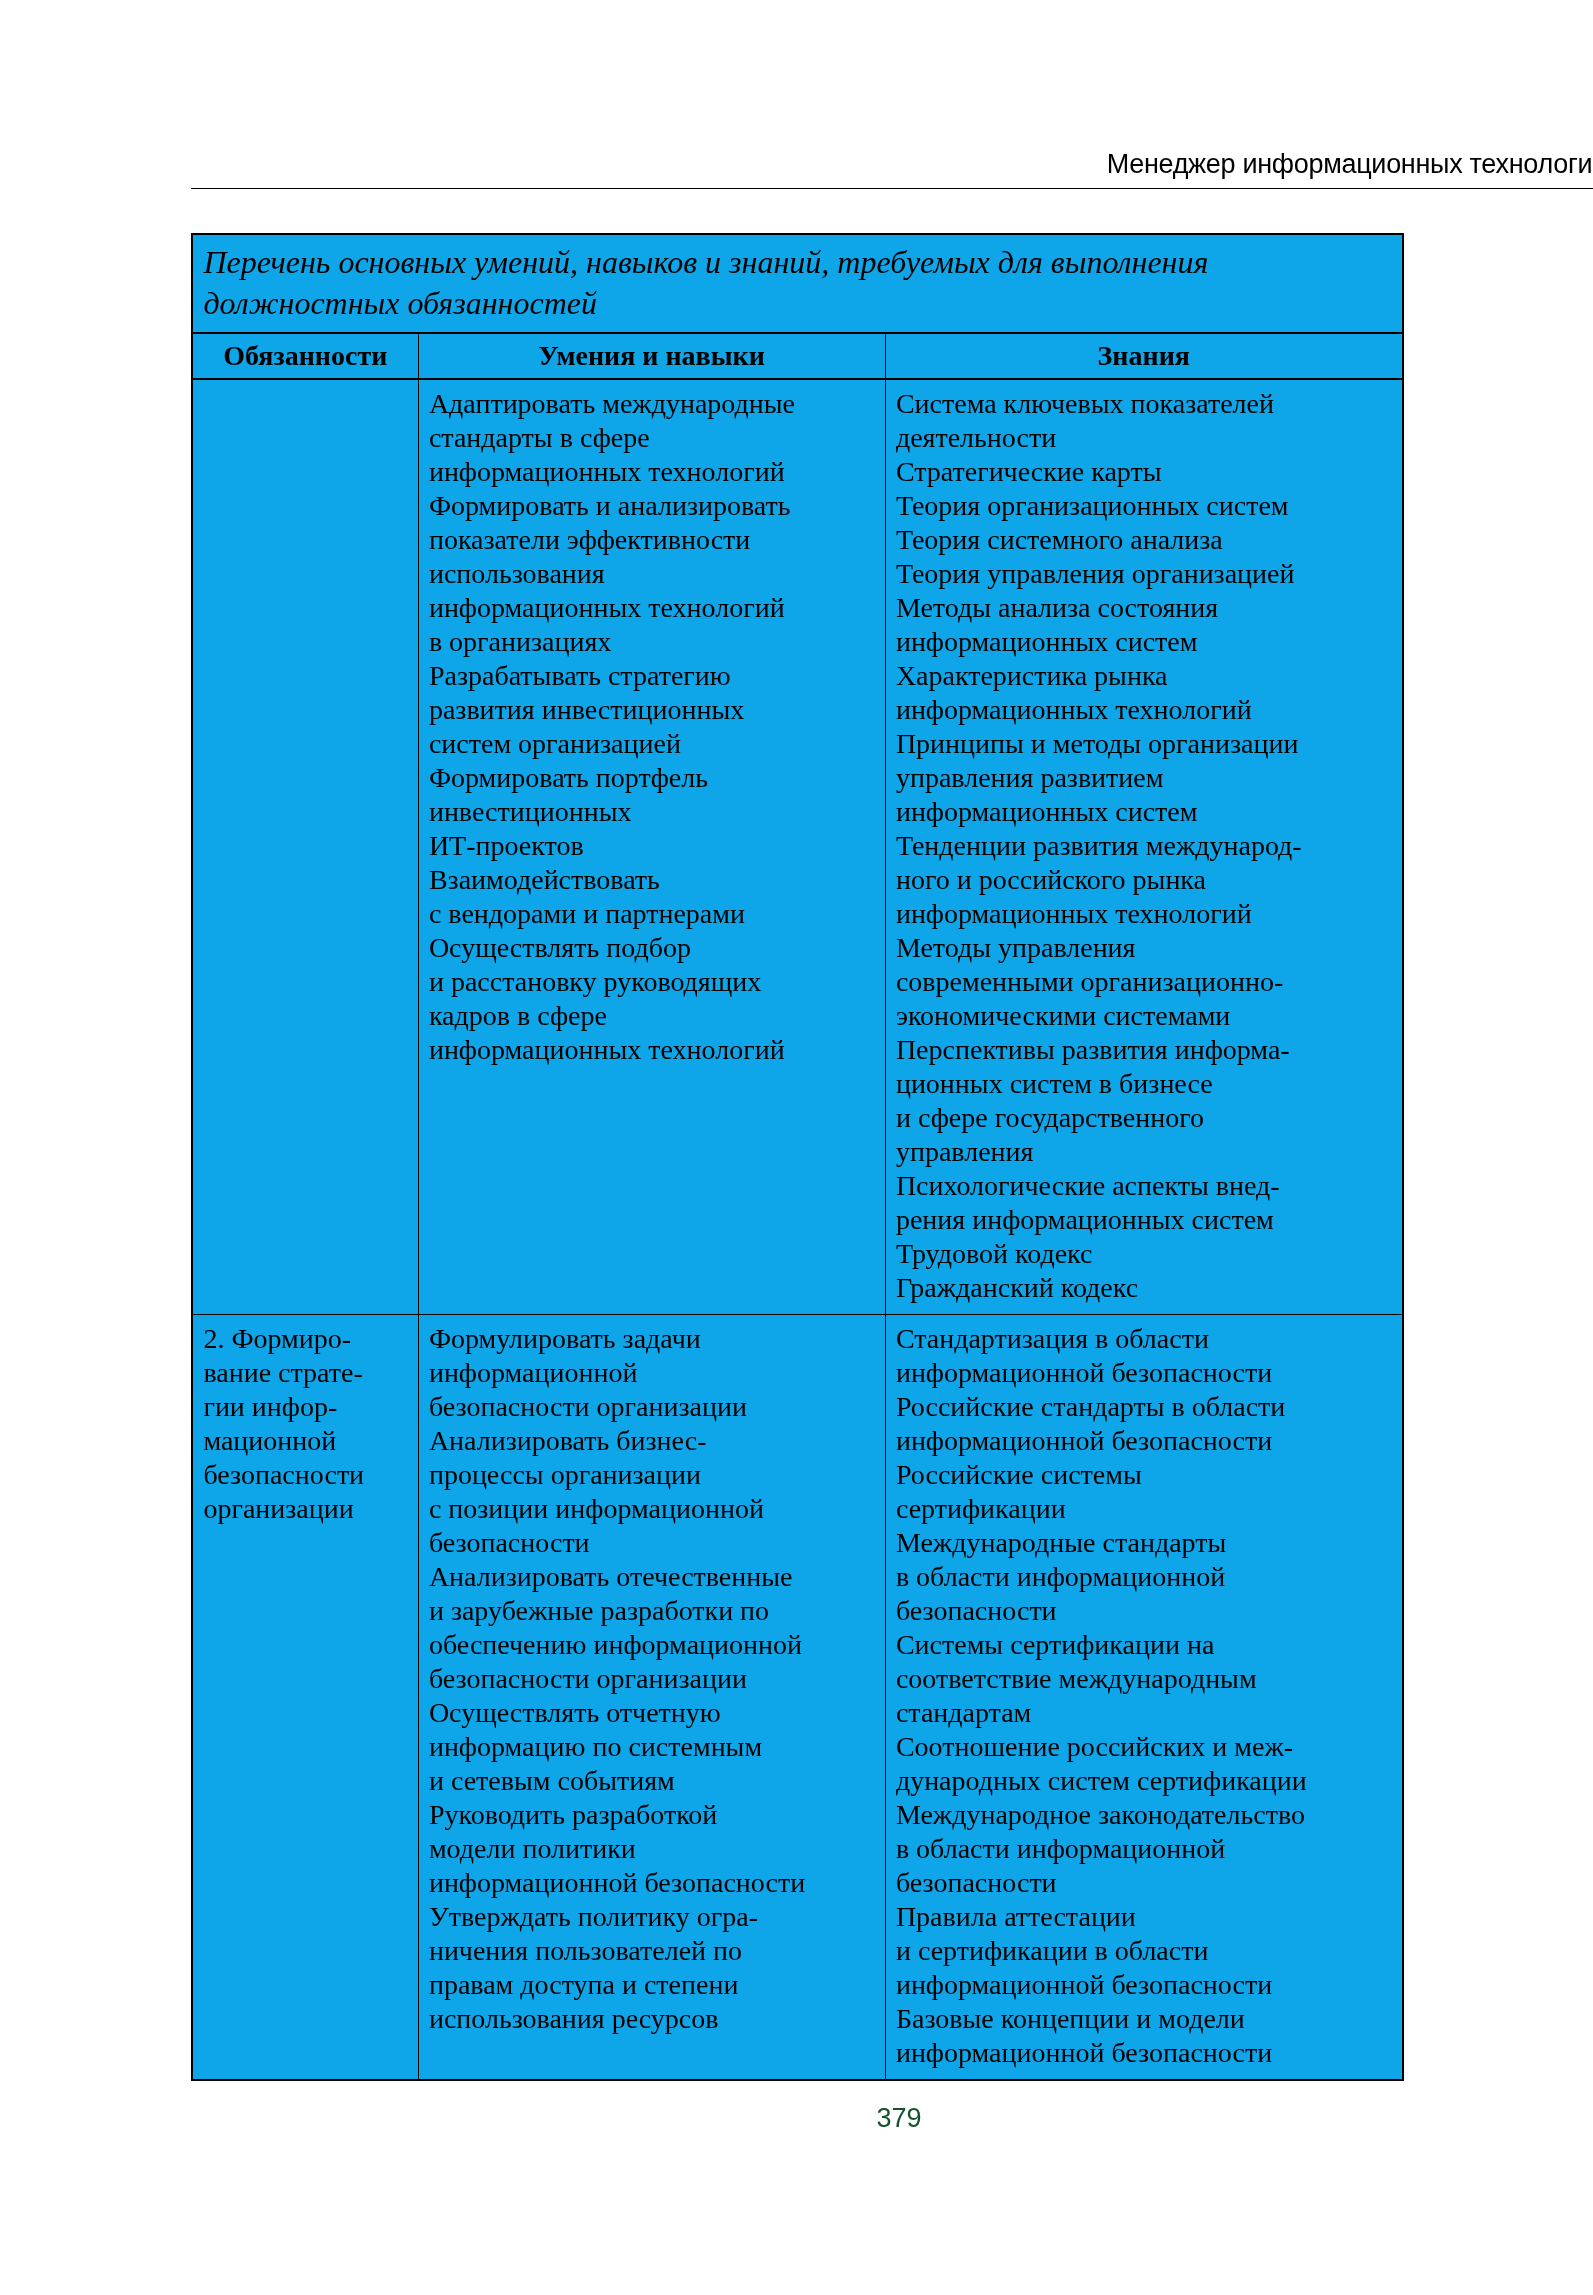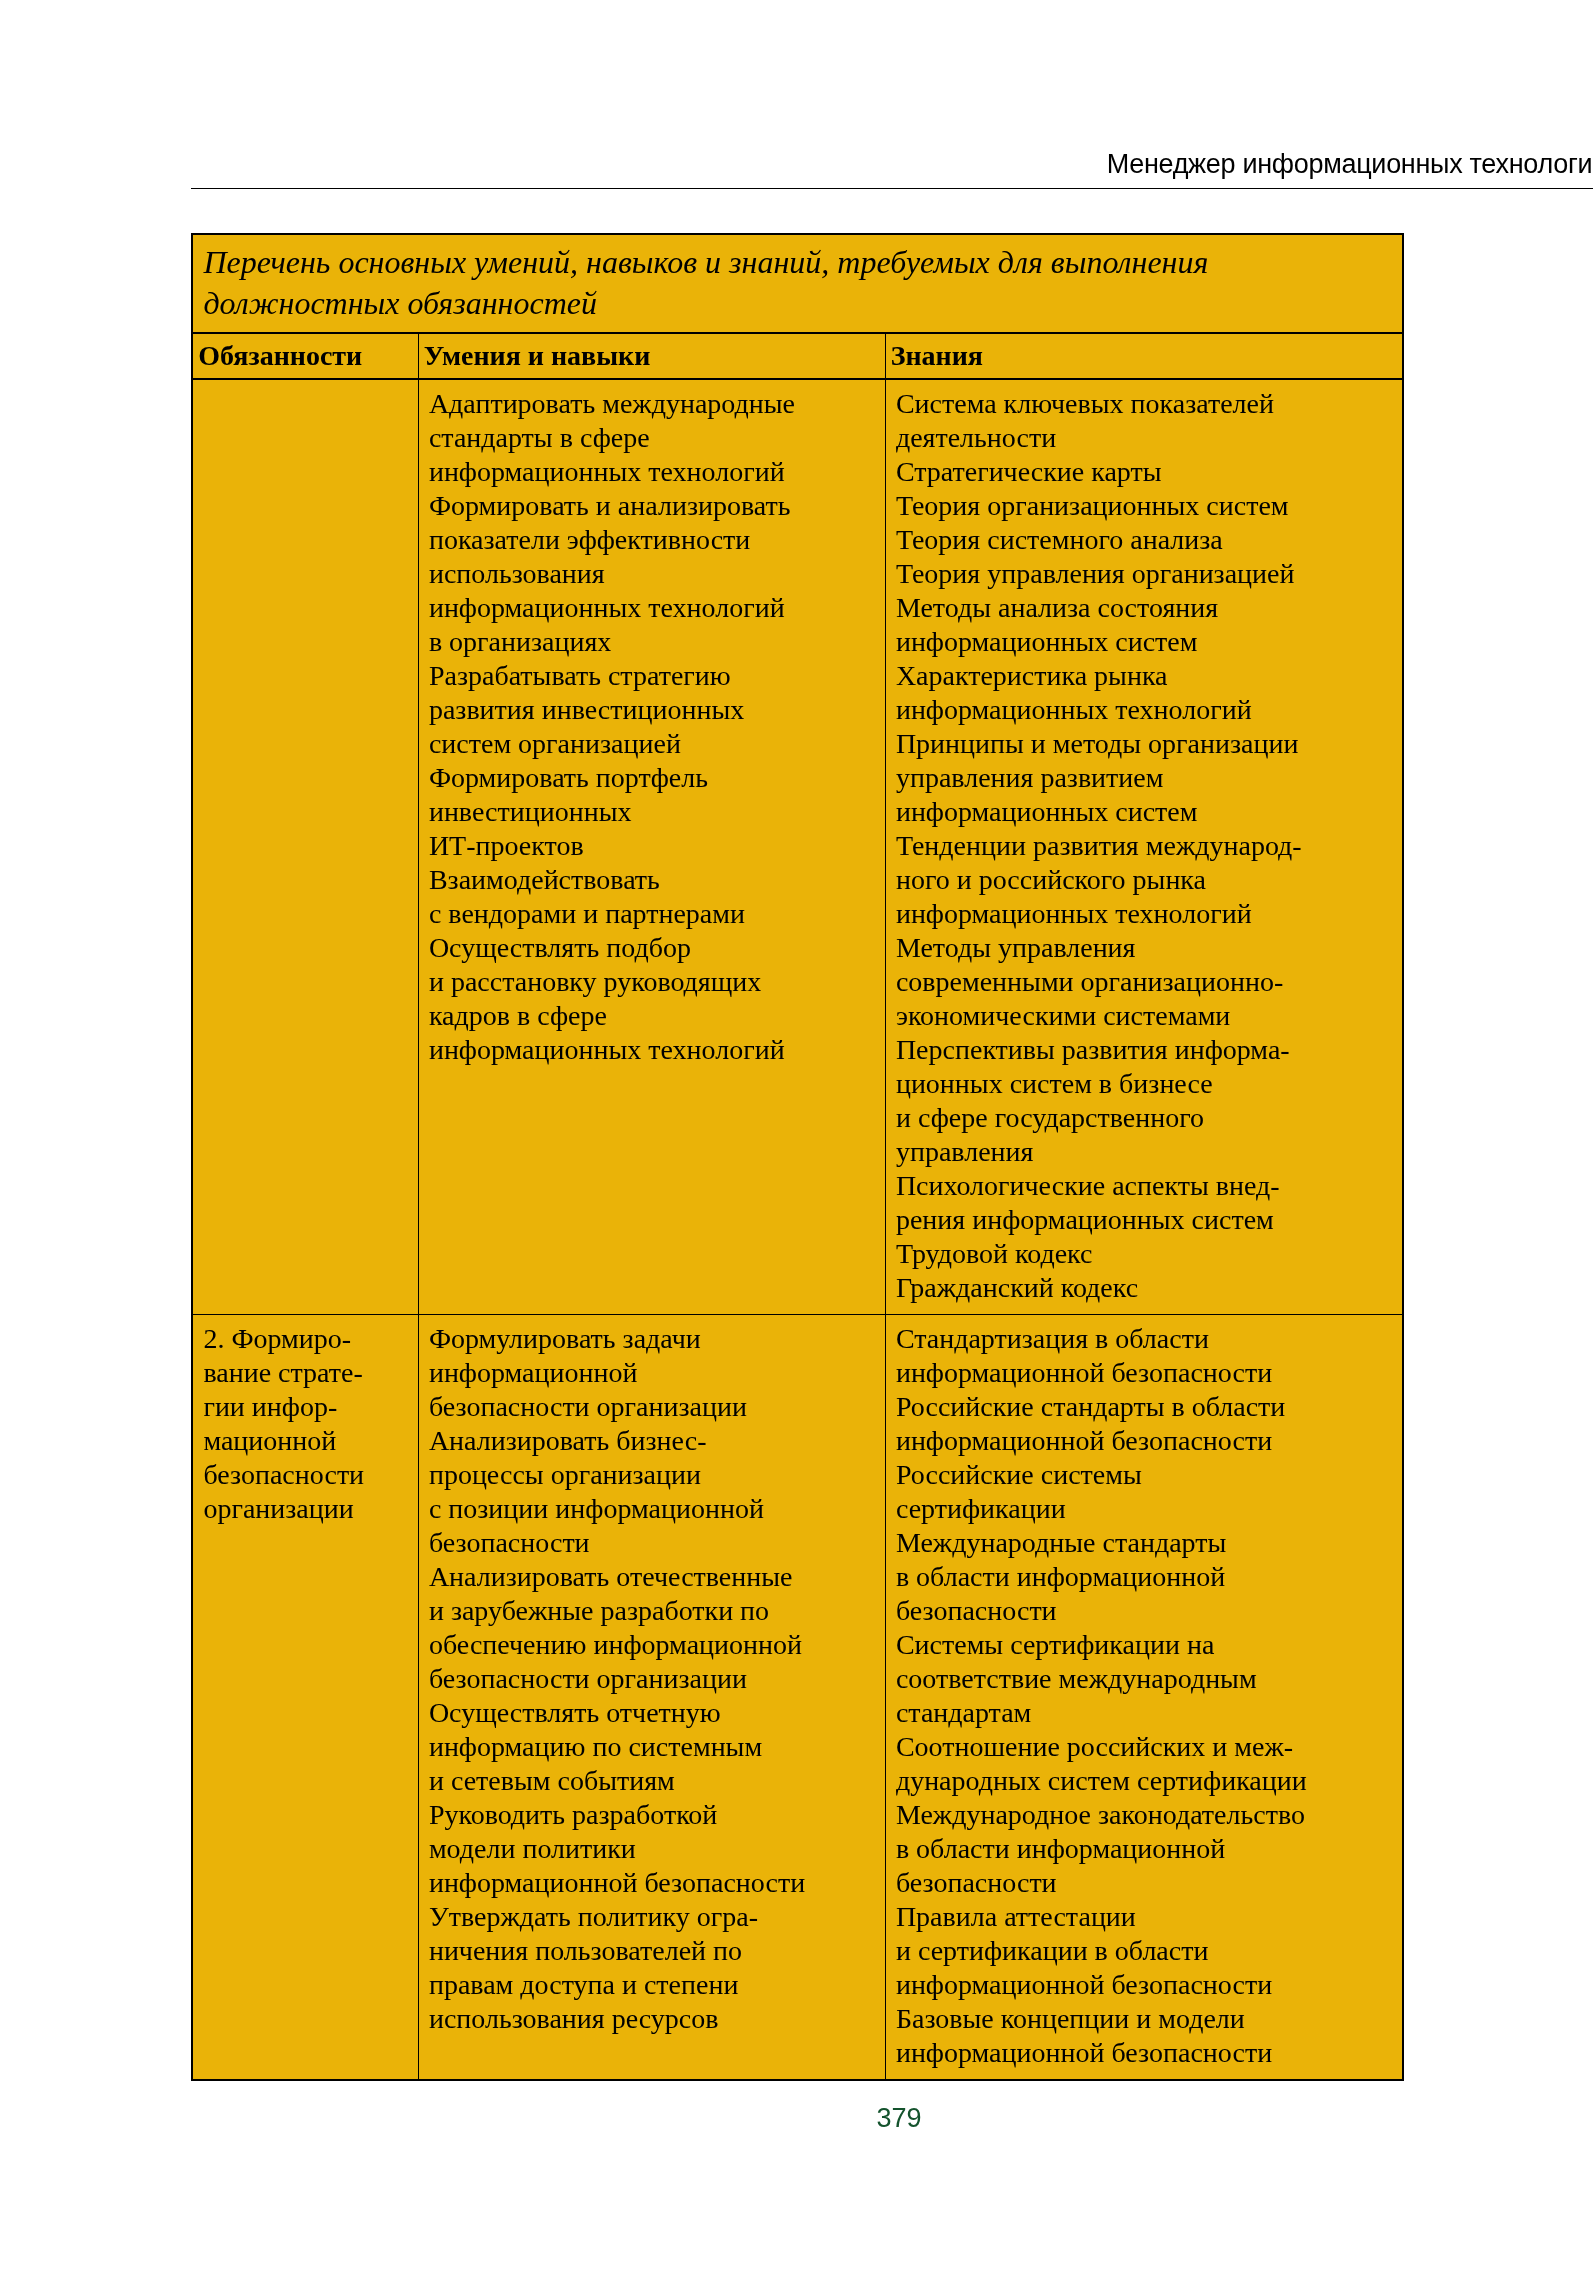--- a/index.html
+++ b/index.html
@@ -29,21 +29,21 @@
     line-height: 31px;
     color: #000000;
     padding-bottom: 7.8px;
     border-bottom: 1.7px solid #000000;
   }
   table.doc-table {
     margin-top: 44px;
     border-collapse: collapse;
     table-layout: fixed;
     width: 1211px;
-    background: #eab308;
+    background: #0ea5e9;
   }
   table.doc-table col.c1 { width: 226px; }
   table.doc-table col.c2 { width: 467px; }
   table.doc-table col.c3 { width: 518px; }
   table.doc-table td, table.doc-table th {
     border: 1.7px solid #000000;
     vertical-align: top;
     padding: 7px 10.4px 8.6px 10.4px;
     text-align: left;
   }
@@ -52,21 +52,21 @@
   td.caption-cell {
     border-bottom: 2.6px solid #000000;
     font-style: italic;
     font-size: 32px;
     line-height: 41px;
     padding: 7px 12px 8.6px 12px;
   }
   tr.head-row th {
     border-top: 2.6px solid #000000;
     border-bottom: 2.6px solid #000000;
-    text-align: left;
+    text-align: center;
     font-weight: bold;
     font-size: 28px;
     line-height: 31px;
     padding: 6px 5.2px 7px 5.2px;
   }
   td.body-cell {
     font-size: 28px;
     line-height: 34px;
   }
   .line { min-height: 34px; }

